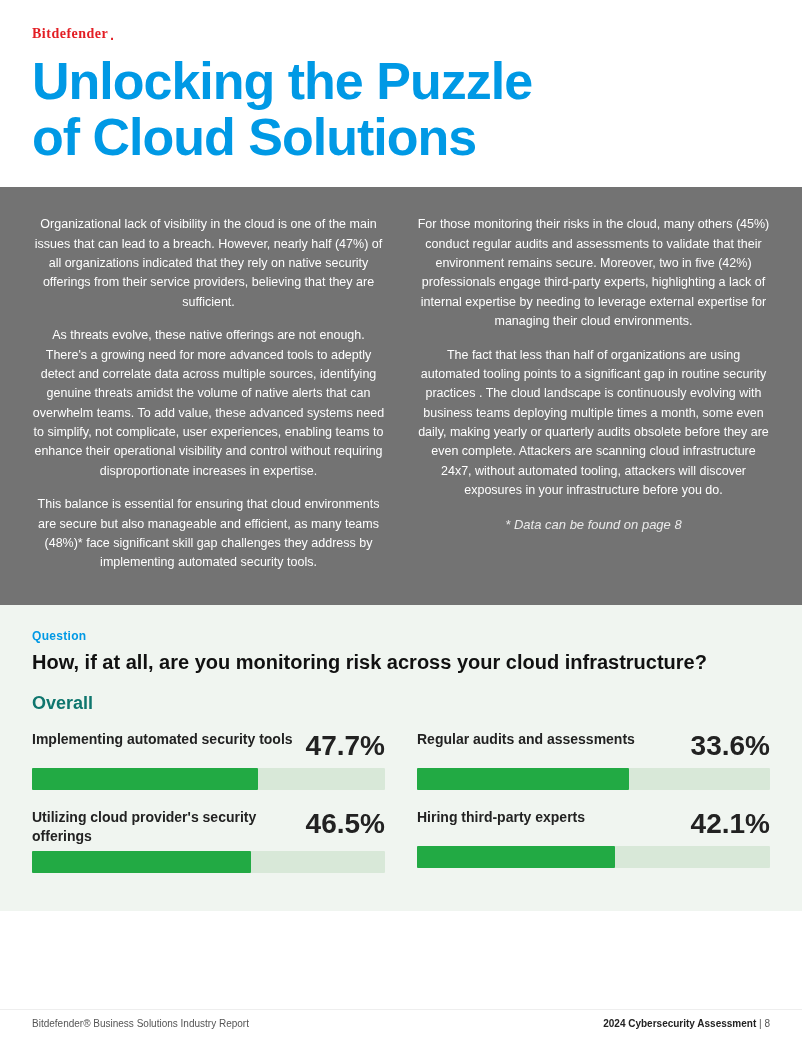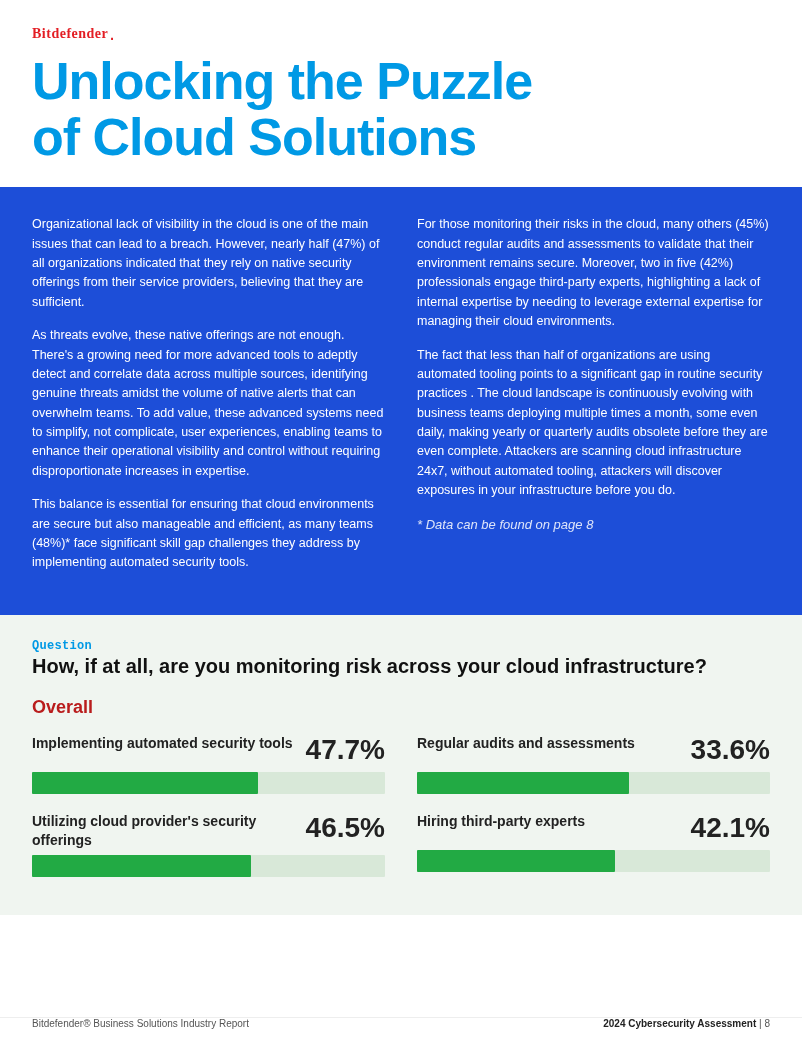--- a/index.html
+++ b/index.html
@@ -38,68 +38,69 @@
       font-size: 52px;
       font-weight: 700;
       color: #0099e5;
       line-height: 1.08;
       letter-spacing: -1px;
       margin-bottom: 4px;
     }
 
     
     .blue-section {
-      background: #1d4ed8;
+      background: #737373;
       padding: 28px 32px 24px 32px;
       color: #fff;
+      text-align: center;
     }
     .blue-section .columns {
       display: flex;
       gap: 32px;
     }
     .blue-section .col {
       flex: 1;
       font-size: 12.5px;
       line-height: 1.55;
       color: #fff;
     }
     .blue-section .col p {
       margin-bottom: 14px;
     }
     .blue-section .col p:last-child {
-      margin-bottom: 18px;
+      margin-bottom: 8px;
     }
     .blue-section .col .footnote {
       font-size: 13px;
       color: rgba(255,255,255,0.85);
       font-style: italic;
       margin-top: 8px;
     }
 
     
     .bottom-section {
       background: #f0f5f0;
       padding: 24px 32px 20px 32px;
     }
     .question-label {
       color: #0099e5;
       font-size: 12px;
       font-weight: 600;
+      margin-bottom: 6px;
       letter-spacing: 0.3px;
-      font-family: Liberation Mono, monospace;
     }
     .question-title {
       font-size: 20px;
       font-weight: 800;
       color: #111;
       margin-bottom: 18px;
       line-height: 1.3;
     }
     .overall-label {
-      color: #b91c1c;
+      color: #0f766e;
       font-size: 18px;
       font-weight: 800;
       margin-bottom: 16px;
     }
 
     .stats-grid {
       display: grid;
       grid-template-columns: 1fr 1fr;
       gap: 0 32px;
     }
@@ -135,24 +136,24 @@
     }
     .stat-bar {
       height: 100%;
       background: #22aa44;
       border-radius: 1px;
     }
 
     
     .page-footer {
       position: absolute;
-      bottom: 8px;
+      bottom: 0;
       left: 0;
       right: 0;
-      padding: 0 32px;
+      padding: 8px 32px;
       display: flex;
       justify-content: space-between;
       align-items: center;
       background: #fff;
       border-top: 1px solid #eee;
     }
     .footer-left {
       font-size: 10px;
       color: #555;
     }

